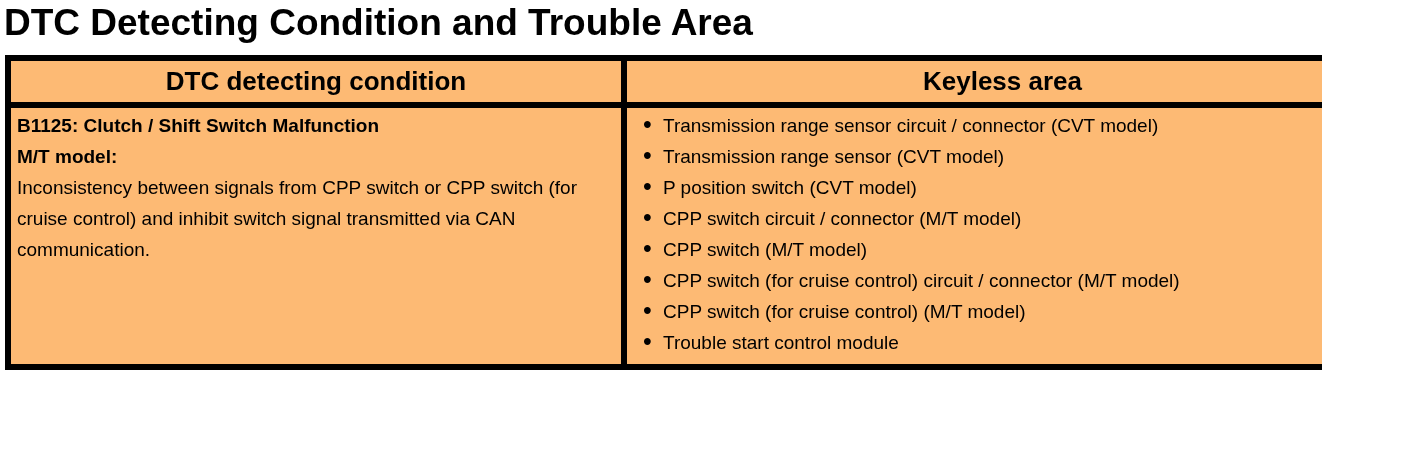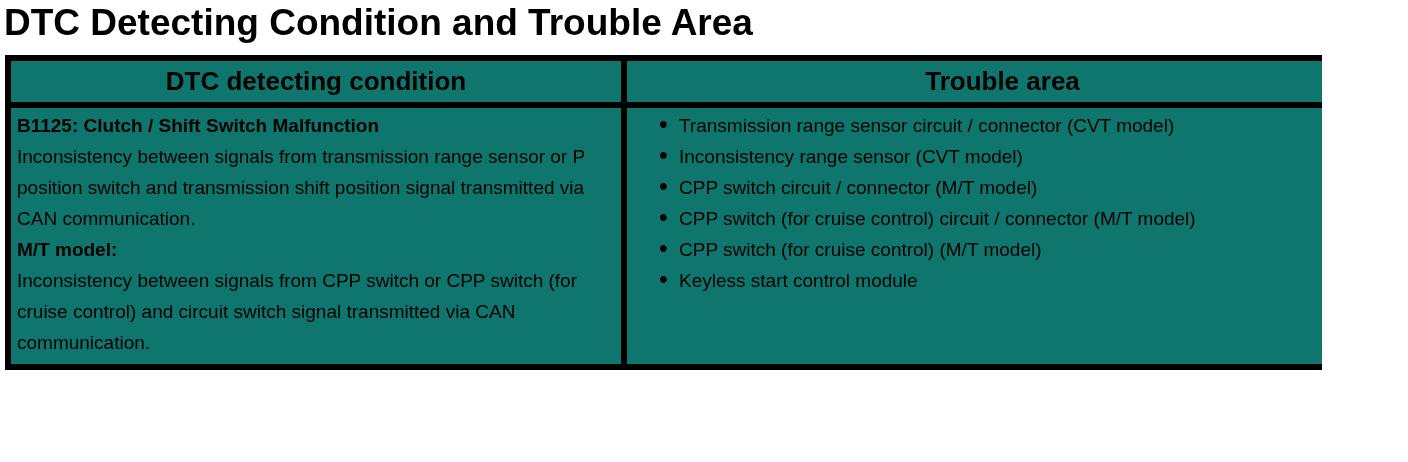--- a/index.html
+++ b/index.html
@@ -25,36 +25,36 @@
     color: #000000;
   }
   .dtc-table {
     display: grid;
     grid-template-columns: 616px 1fr;
     width: 1367px;
     margin: 10px 0 0 5px;
     border: 6px solid #000000;
     background: #ffffff;
   }
-  .cell { background: #0f766e; }
+  .cell { background: #fdba74; }
   .cell.col-left { border-right: 6px solid #000000; }
   .cell.header-row {
     border-bottom: 6px solid #000000;
     font-weight: bold;
     font-size: 26px;
     text-align: center;
     padding: 5px 4px 6px 4px;
     line-height: 30px;
   }
   .cell.body-row {
     font-size: 19px;
     line-height: 31px;
     padding: 2px 4px 6px 6px;
   }
-  .cell.body-row.col-right { padding-left: 16px; padding-right: 4px; }
+  .cell.body-row.col-right { padding-left: 0; padding-right: 4px; }
   .bold-line { font-weight: bold; }
   ul.bullet-list {
     margin: 0;
     padding: 0;
     list-style: none;
   }
   ul.bullet-list li {
     position: relative;
     padding-left: 46px;
     text-indent: -10px;
@@ -72,43 +72,44 @@
 <body>
 
 <div class="page">
 
   <h1 class="page-title">DTC Detecting Condition and Trouble Area</h1>
 
   <div class="dtc-table">
 
     <div class="cell header-row col-left">DTC detecting condition</div>
 
-    <div class="cell header-row col-right">Trouble area</div>
+    <div class="cell header-row col-right">Keyless area</div>
 
     <div class="cell body-row col-left">
       <div class="bold-line">B1125: Clutch / Shift Switch Malfunction</div>
-      <div>Inconsistency between signals from transmission range sensor or P position switch and transmission shift position signal transmitted via CAN communication.</div>
       <div class="bold-line">M/T model:</div>
-      <div>Inconsistency between signals from CPP switch or CPP switch (for cruise control) and circuit switch signal transmitted via CAN communication.</div>
+      <div>Inconsistency between signals from CPP switch or CPP switch (for cruise control) and inhibit switch signal transmitted via CAN communication.</div>
     </div>
 
     <div class="cell body-row col-right">
       <ul class="bullet-list">
 
           <li>Transmission range sensor circuit / connector (CVT model)</li>
 
-          <li>Inconsistency range sensor (CVT model)</li>
+          <li>Transmission range sensor (CVT model)</li>
 
 
+          <li>P position switch (CVT model)</li>
 
           <li>CPP switch circuit / connector (M/T model)</li>
 
+          <li>CPP switch (M/T model)</li>
 
           <li>CPP switch (for cruise control) circuit / connector (M/T model)</li>
 
           <li>CPP switch (for cruise control) (M/T model)</li>
 
-          <li>Keyless start control module</li>
+          <li>Trouble start control module</li>
         </ul>
     </div>
 
   </div>
 </div>
 
 </body></html>

